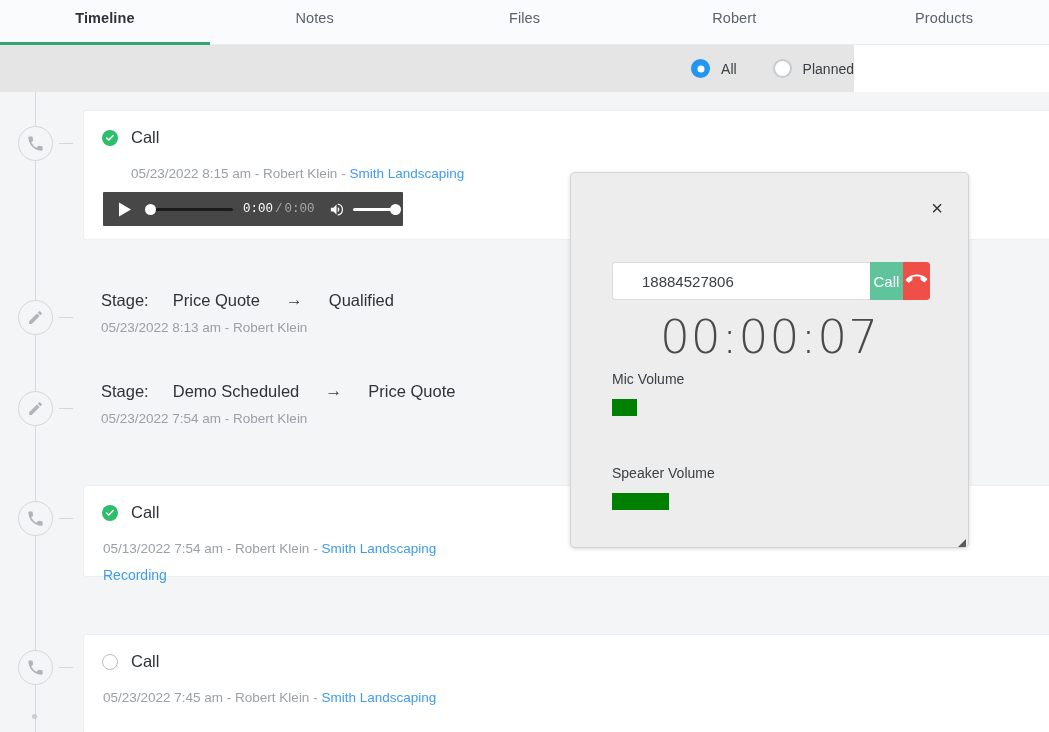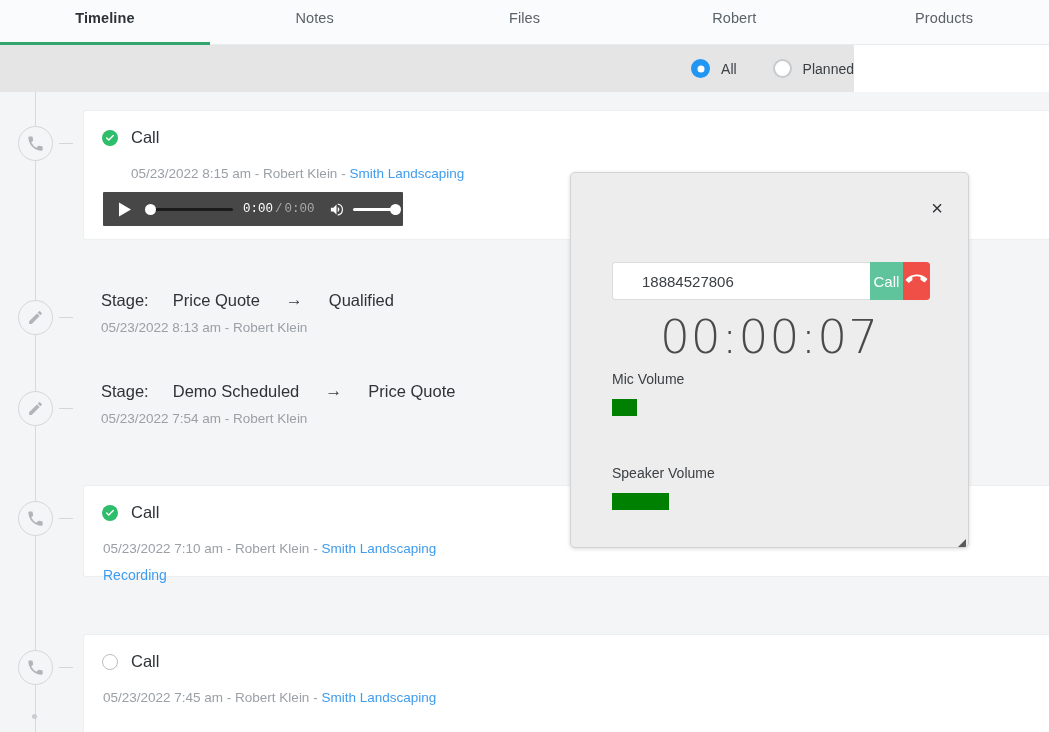--- a/index.html
+++ b/index.html
@@ -523,21 +523,21 @@
       <div class="card" style="top:18px; height:92px;">
         <div class="card-row event-title" style="top:17px; left:18px;">
           <span class="status-check">
             <svg width="10" height="10" viewBox="0 0 24 24" fill="none" stroke="#ffffff" stroke-width="3.4" stroke-linecap="round" stroke-linejoin="round">
                 <polyline points="20 6 9 17 4 12"></polyline>
               </svg>
           </span>
           <span>Call</span>
         </div>
         <div class="card-row event-meta" style="top:53px; left:19px;">
-          <span>05/23/2022 7:10 am - Robert Klein - </span><a href="#" class="link">Smith Landscaping</a>
+          <span>05/13/2022 7:54 am - Robert Klein - </span><a href="#" class="link">Smith Landscaping</a>
         </div>
         <div class="card-row" style="top:80px; left:19px;">
           <a href="#" class="link" style="font-size:14px;">Recording</a>
         </div>
       </div>
     </div>
 
     <div class="event" style="top:524px;">
       <div class="node" style="top:34px;">
         <svg width="19" height="19" viewBox="0 0 24 24" fill="#b0b5b9" aria-hidden="true">

